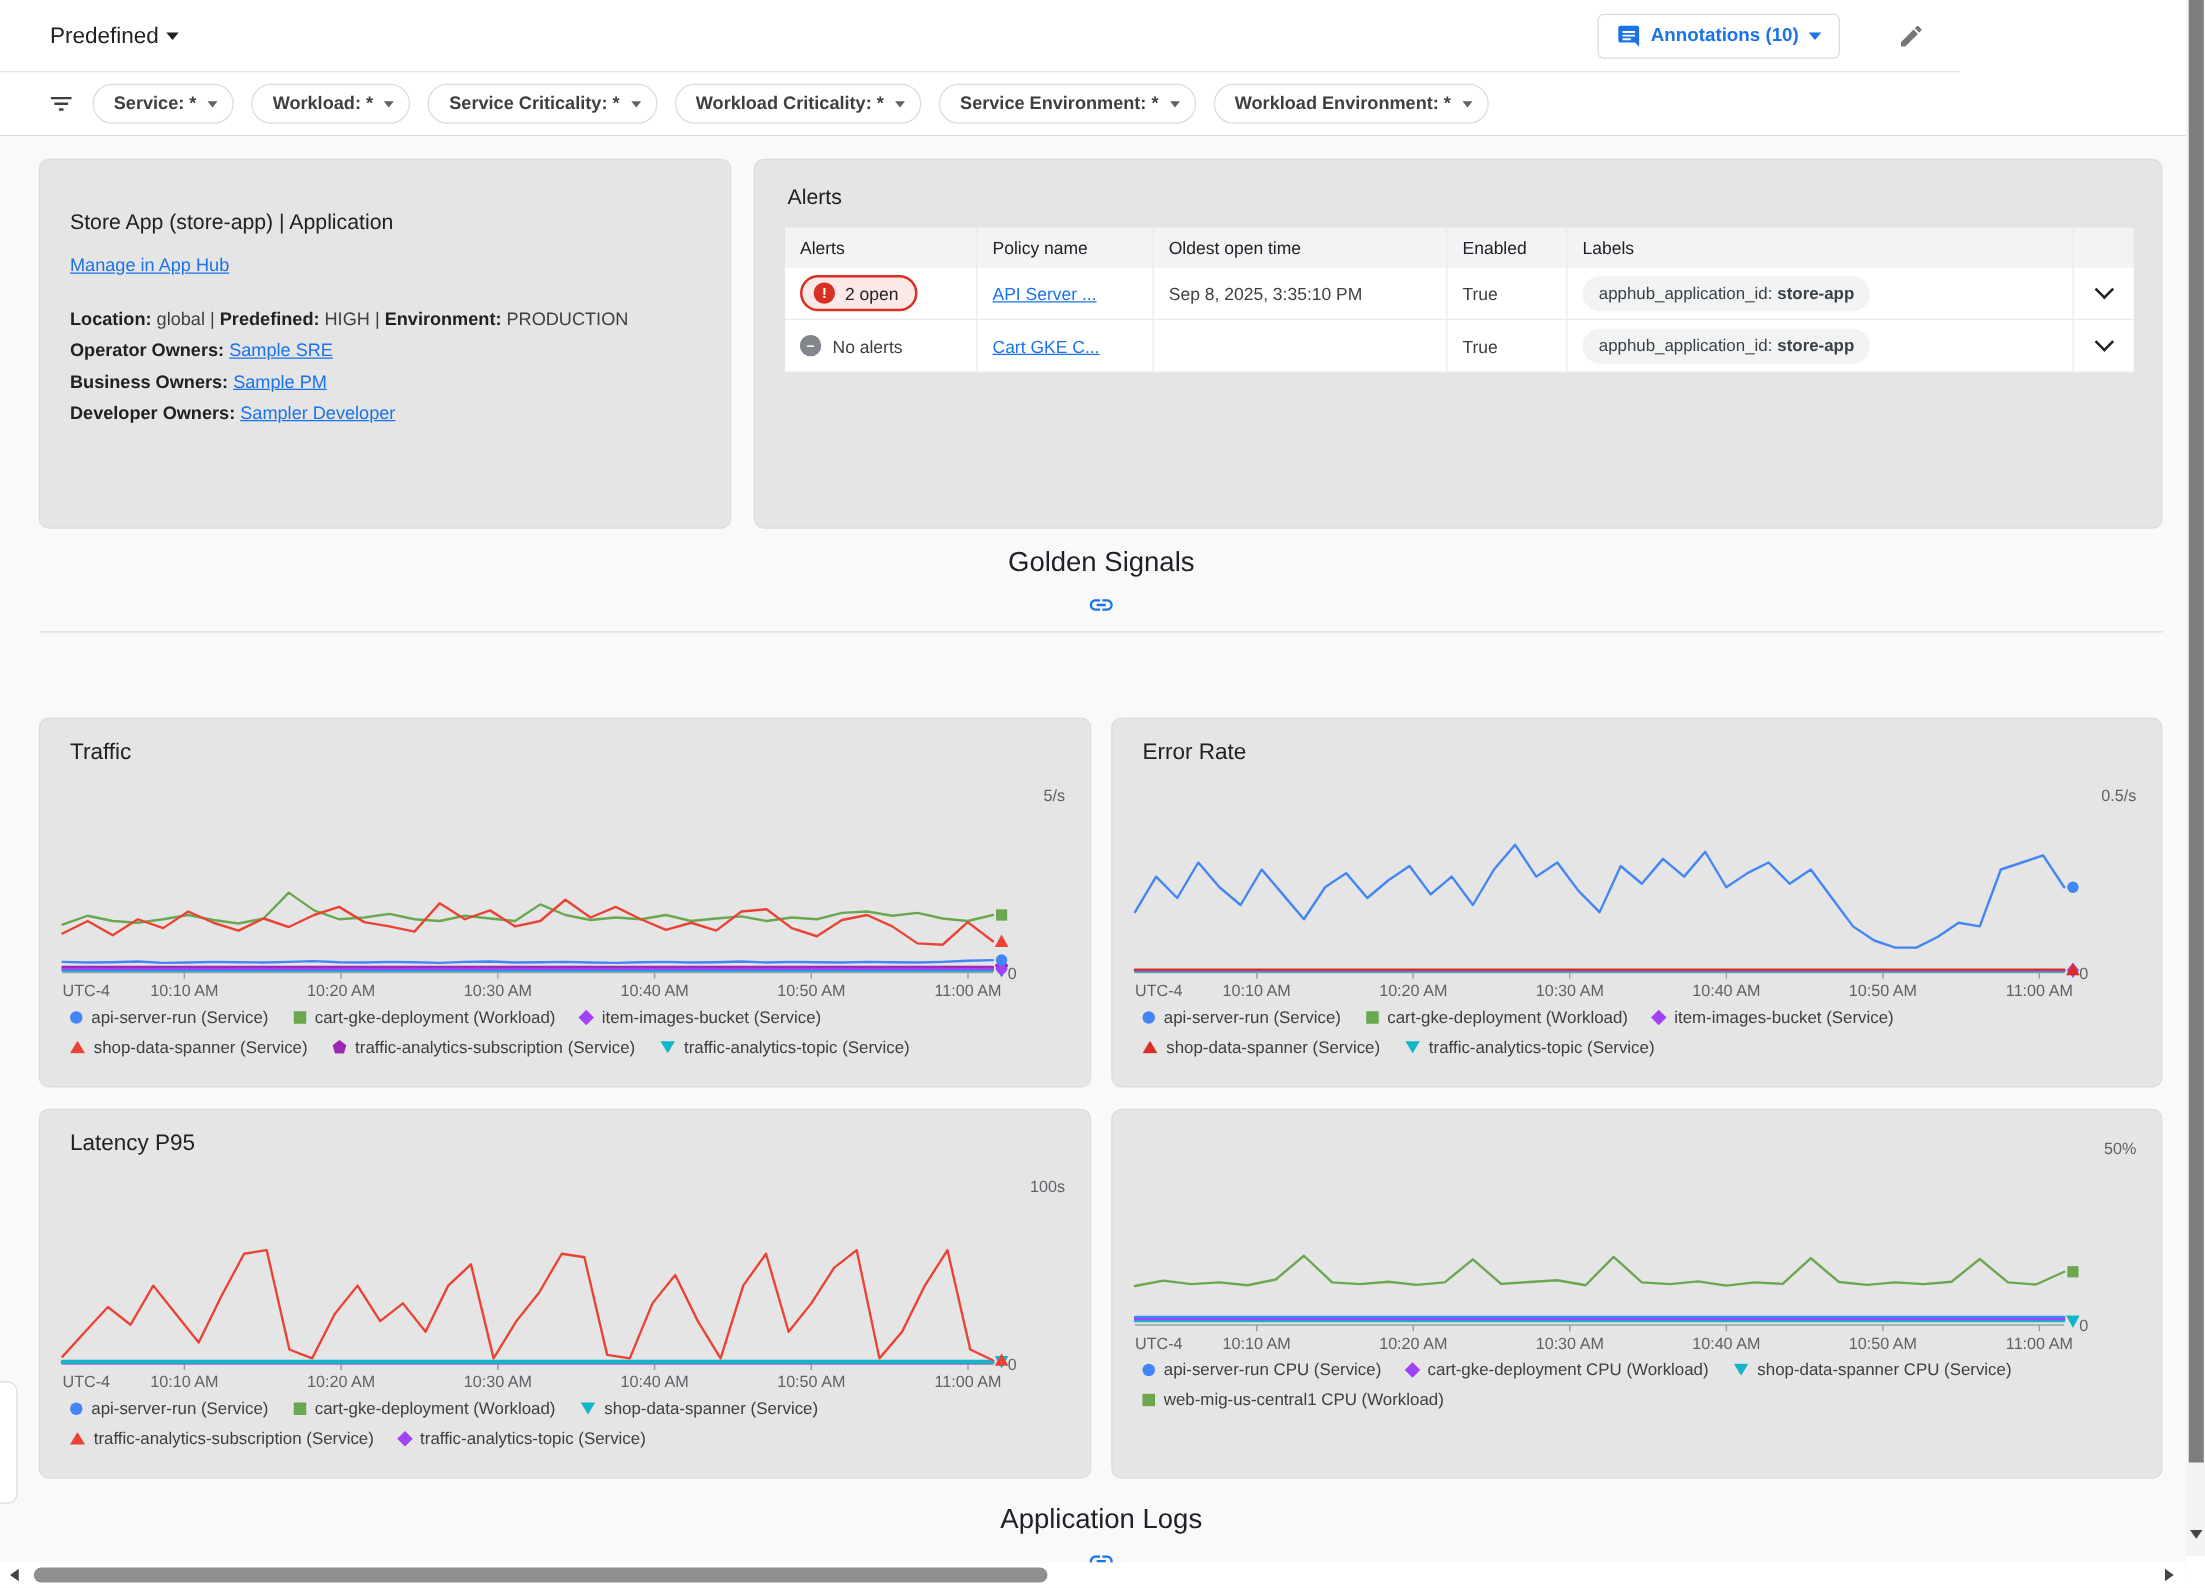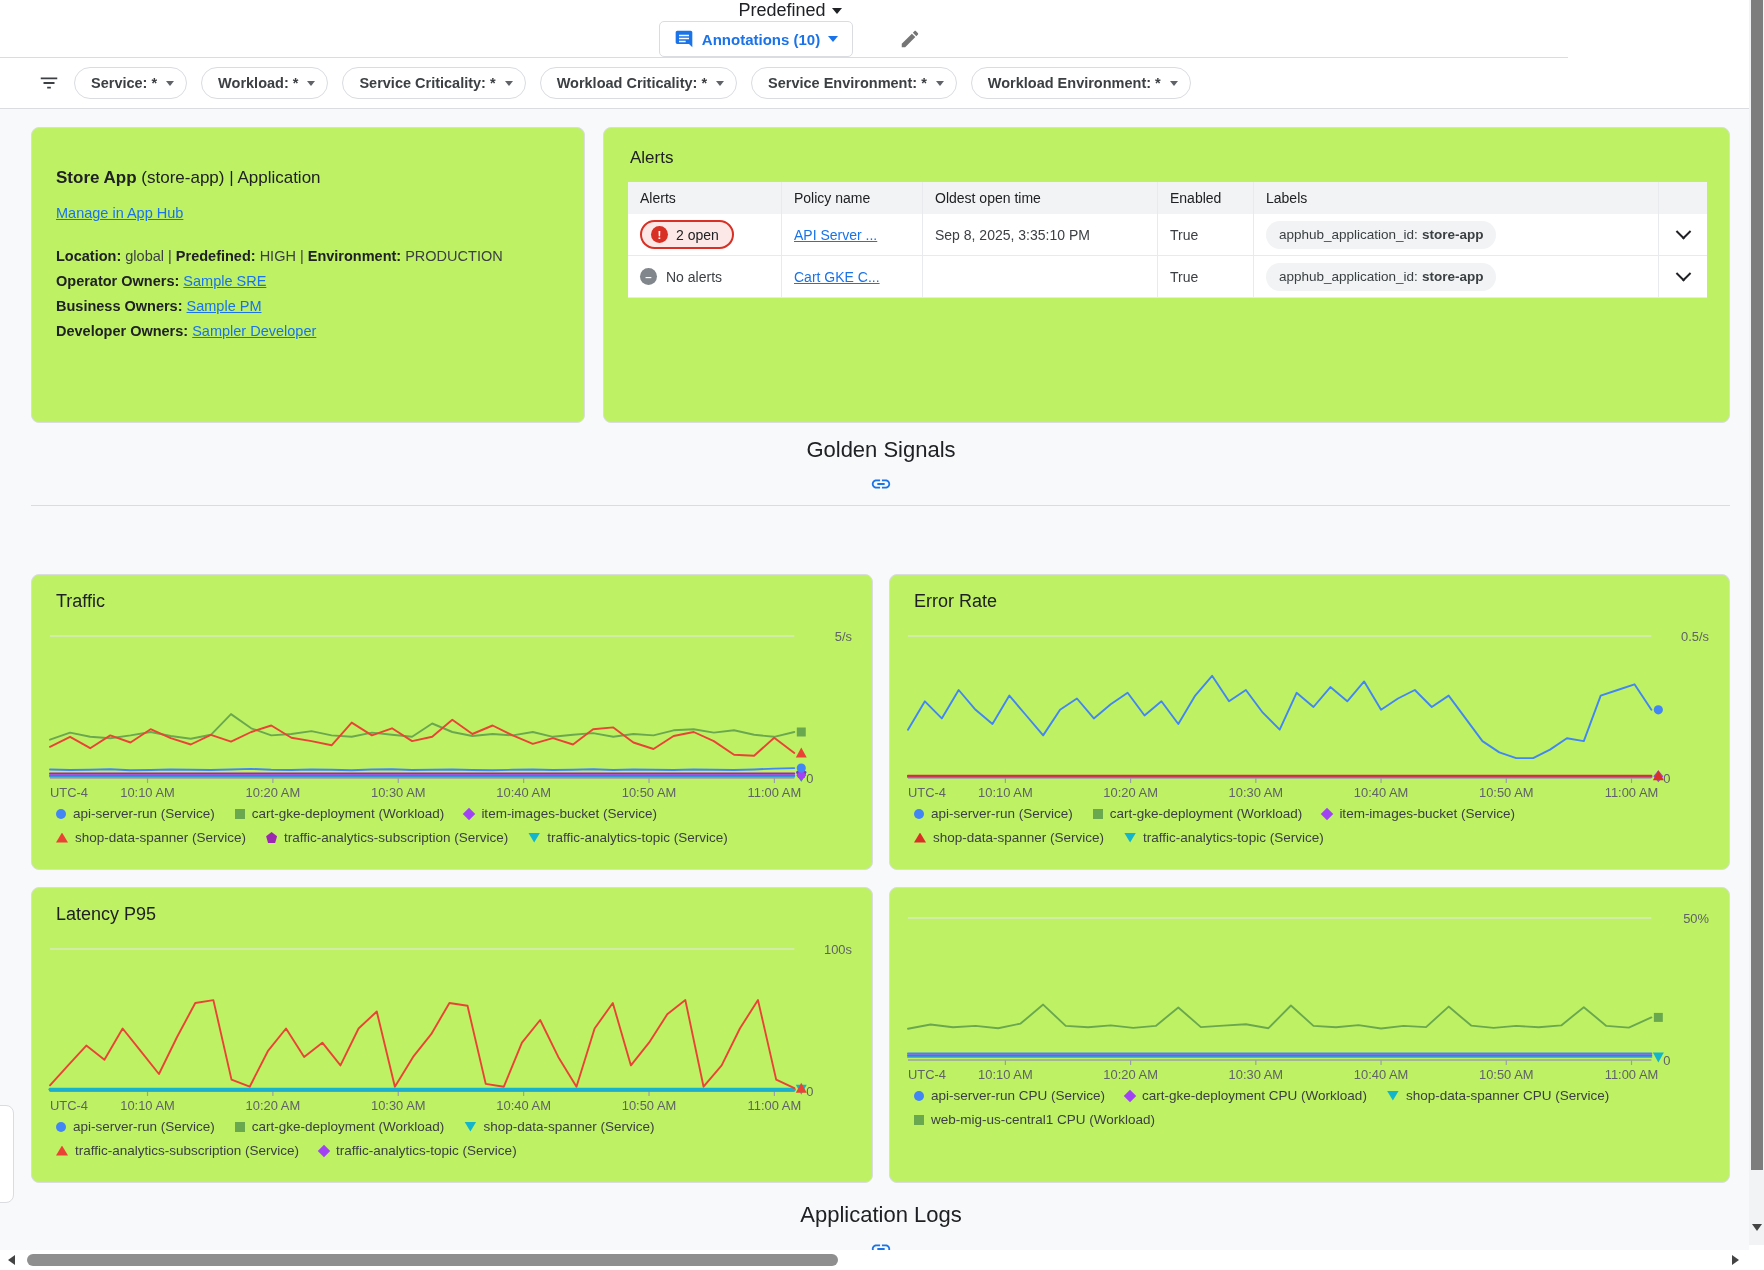--- a/index.html
+++ b/index.html
@@ -1,45 +1,45 @@
 <!DOCTYPE html>
 <html><head>
 <meta charset="utf-8">
 <style>
   * { box-sizing: border-box; margin: 0; padding: 0; }
   html,body { width:1764px; height:1270px; overflow:hidden; background:#fff;
     font-family:"Liberation Sans", sans-serif; color:#202124; position:relative; }
 
   
   .topbar { height:58px; display:flex; align-items:center; justify-content:space-between;
-    padding:0 28px 0 40px; border-bottom:1px solid #dadce0; background:#fff; width:1568px;flex-direction:column; }
+    padding:0 28px 0 40px; border-bottom:1px solid #dadce0; background:#fff; width:1568px; }
   .predefined { display:flex; align-items:center; gap:6px; font-size:18px; font-weight:500; cursor:pointer; }
   .caret { width:0; height:0; border-left:5px solid transparent; border-right:5px solid transparent;
     border-top:6px solid #202124; display:inline-block; }
   .topbar-right { display:flex; align-items:center; gap:46px; }
   .annotations-btn { display:flex; align-items:center; gap:8px; border:1px solid #dadce0; border-radius:5px;
     height:36px; padding:0 14px; background:#fff; color:#1a73e8; font-size:15px; font-weight:600; cursor:pointer; }
   .annotations-btn .caret { border-top-color:#1a73e8; }
 
   
   .filterbar { height:51px; display:flex; align-items:center; gap:14px; padding:0 0 0 38px;
     border-bottom:1px solid #dadce0; background:#fff; width:1749px; }
   .chip { display:flex; align-items:center; gap:9px; border:1px solid #dadce0; border-radius:17px;
     height:32px; padding:0 12px 0 16px; font-size:14.5px; font-weight:600; color:#3c4043; background:#fff; cursor:pointer; }
   .chip .caret { border-top-color:#5f6368; border-left-width:4.5px; border-right-width:4.5px; border-top-width:5.5px; }
 
   
   .content { background:#f8f9fa; width:1749px; height:1161px; padding:18px 19px 0 31px; overflow:hidden; }
   .cards-row { display:grid; grid-template-columns:554px 1fr; gap:18px; }
-  .card { background:#bef264; border:1px solid #dadce0; border-radius:8px; }
+  .card { background:#e5e5e5; border:1px solid #dadce0; border-radius:8px; }
 
   
   .info-card { height:296px; padding:40px 24px 0 24px; }
   .info-title { font-size:17px; color:#202124; }
-  .info-title b { font-weight:700; }
+  .info-title b { font-weight:400; }
   a.blue-link { color:#1a73e8; text-decoration:underline; font-size:14.5px; cursor:pointer; }
   .info-manage { margin-top:16px; }
   .info-meta { margin-top:22px; font-size:14.5px; color:#3c4043; line-height:25px; }
   .info-meta b { color:#202124; }
 
   
   .alerts-card { height:296px; padding:14px 22px 0 24px; overflow:hidden; }
   .alerts-title { font-size:17px; margin:6px 0 14px 2px; }
   .atable { width:100%; font-size:14px; color:#3c4043; }
   .arow { display:grid; grid-template-columns:154px 141px 235px 96px 1fr 48px; align-items:center; }

